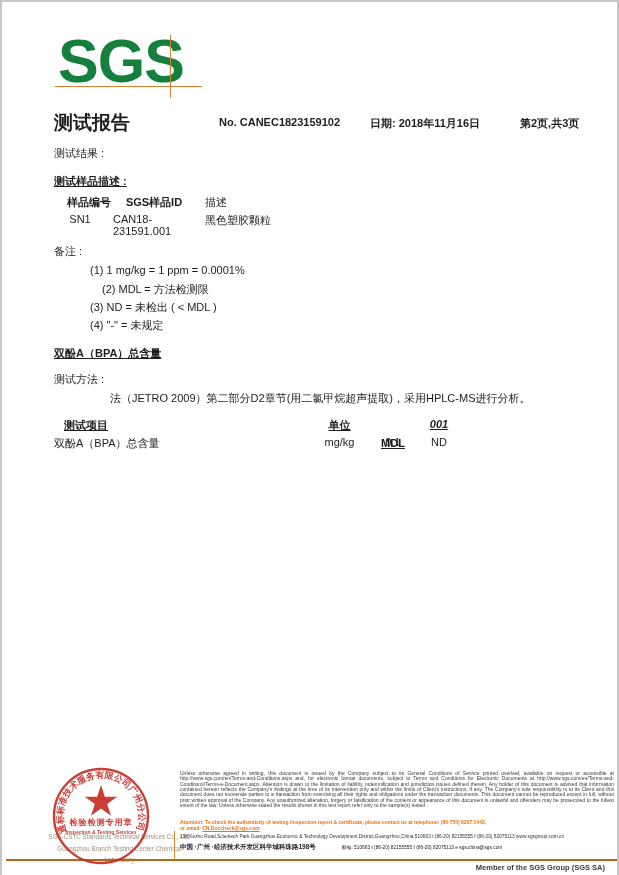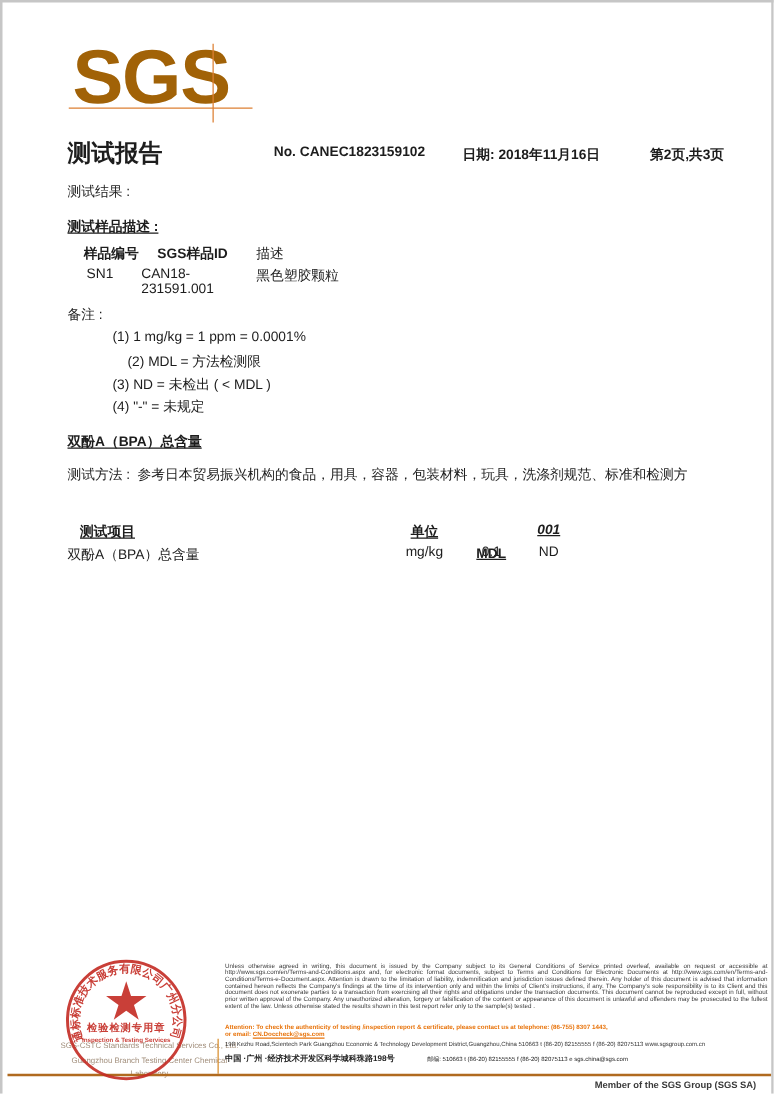--- a/index.html
+++ b/index.html
@@ -4,21 +4,21 @@
 <style>
   html,body{margin:0;padding:0;background:#ffffff;}
   body{font-family:"Liberation Sans","DejaVu Sans",sans-serif;color:#1d1d1d;}
   .page{position:relative;width:619px;height:875px;background:#fff;overflow:hidden;
         border-left:2px solid #c6c6c6;border-top:2px solid #c6c6c6;border-right:2px solid #c6c6c6;
         box-sizing:border-box;}
   .abs{position:absolute;}
 
   
   .logo-text{left:56px;top:36px;font-weight:bold;font-size:61px;line-height:47px;
-             letter-spacing:-1px;color:#a16207;}
+             letter-spacing:-1px;color:#15803d;}
   .logo-hline{left:53px;top:84px;width:147px;height:1px;background:#dd8033;}
   .logo-vline{left:168px;top:33px;width:1px;height:63px;background:#dd8033;}
 
   
   .doc-title{left:52px;top:108px;font-size:19px;font-weight:bold;}
   .report-no{left:217px;top:114px;font-size:11px;font-weight:bold;}
   .date-line{left:368px;top:114px;font-size:11px;font-weight:bold;}
   .page-line{left:518px;top:114px;font-size:11px;font-weight:bold;}
 
   .body-txt{font-size:11px;}
@@ -98,21 +98,21 @@
   <div class="abs body-txt st-r-col3">黑色塑胶颗粒</div>
 
   <div class="abs body-txt lbl-remarks">备注 :</div>
   <div class="abs body-txt remark-item" style="top:262px;">(1) 1 mg/kg = 1 ppm = 0.0001%</div>
   <div class="abs body-txt remark-item" style="top:280px;margin-left:12px;">(2) MDL = 方法检测限</div>
   <div class="abs body-txt remark-item" style="top:298px;">(3) ND = 未检出 ( &lt; MDL )</div>
   <div class="abs body-txt remark-item" style="top:316px;">(4) "-" = 未规定</div>
 
   <div class="abs body-txt bpa-heading">双酚A（BPA）总含量</div>
   <div class="abs body-txt lbl-method">测试方法 :</div>
-  <div class="abs body-txt method-line1">参考日本贸易振兴机构的食品，用具，容器，包装材料，玩具，洗涤剂规范、标准和检测方</div>
+  <div class="abs body-txt method-line2">法（JETRO 2009）第二部分D2章节(用二氯甲烷超声提取)，采用HPLC-MS进行分析。</div>
 
   <div class="abs body-txt rt-h-item">测试项目</div>
   <div class="abs body-txt rt-h-unit">单位</div>
   <div class="abs body-txt rt-h-mdl">MDL</div>
   <div class="abs body-txt rt-h-001">001</div>
   <div class="abs body-txt rt-r-item">双酚A（BPA）总含量</div>
   <div class="abs body-txt rt-r-unit">mg/kg</div>
   <div class="abs body-txt rt-r-mdl">0.1</div>
   <div class="abs body-txt rt-r-001">ND</div>
 

